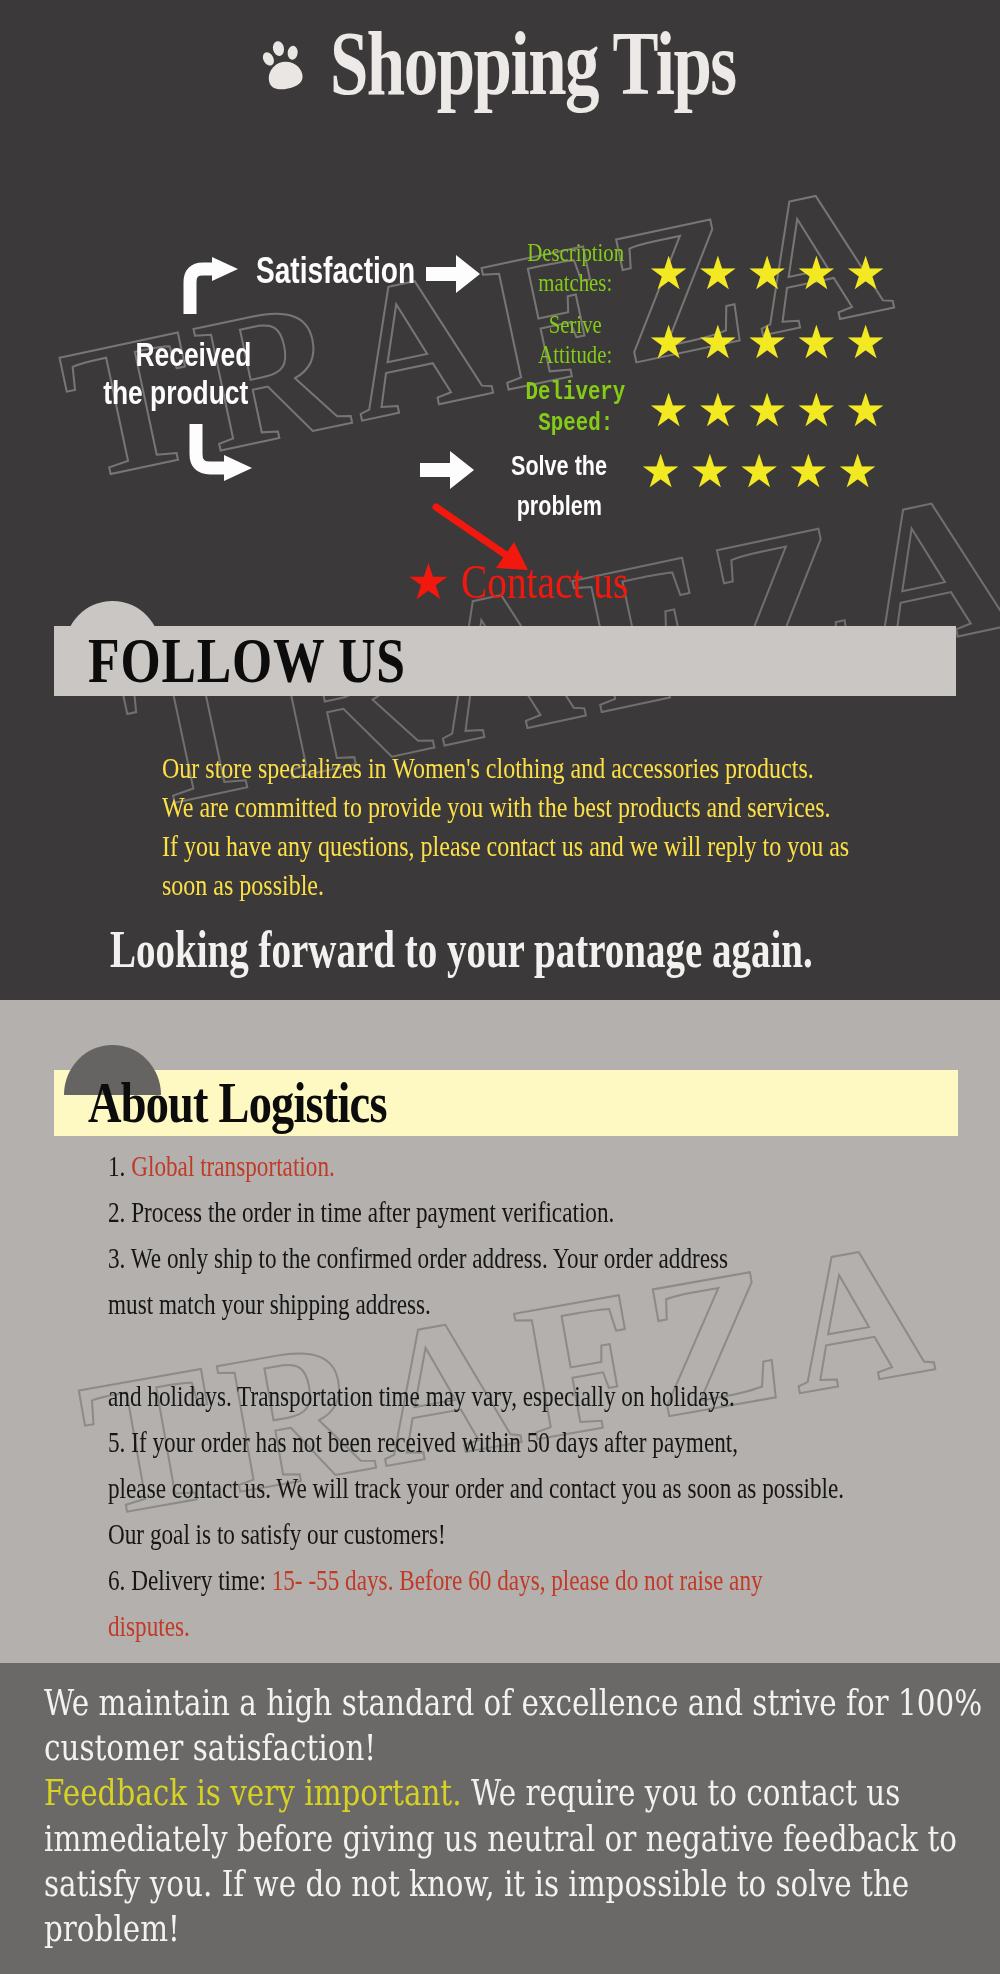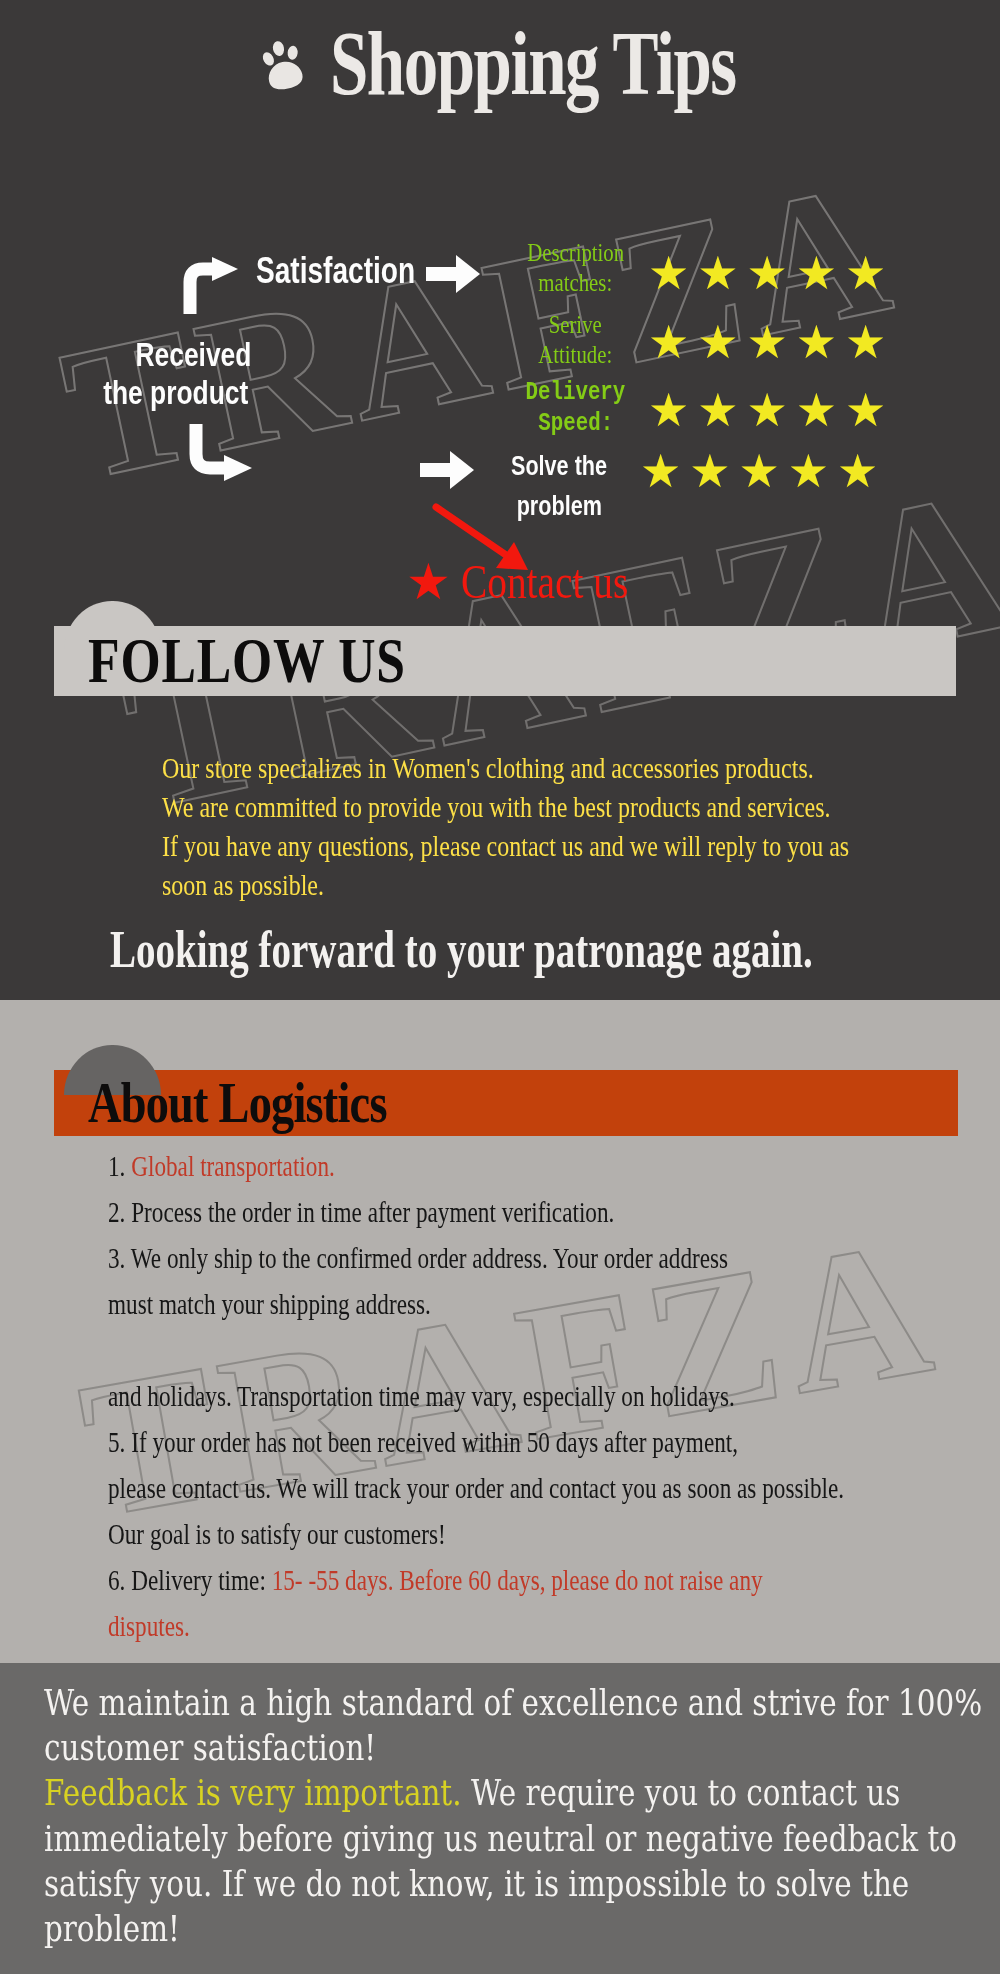--- a/index.html
+++ b/index.html
@@ -31,21 +31,21 @@
   
   .title {
     left:330px; top:10px; font-size:92px; font-weight:bold; color:#ece9e6;
     letter-spacing:-2px; transform:scaleX(0.75); transform-origin:0 0; white-space:nowrap;
   }
   .paw { left:262px; top:40px; transform:rotate(-12deg); }
 
   
   .band { position:absolute; left:54px; }
   .band-light { background:#c9c6c3; }
-  .band-mid   { background:#c2410c; }
+  .band-mid   { background:#fef9c3; }
   .band1 { top:148px; width:902px; height:62px; }
   .band2 { top:626px; width:902px; height:70px; }
   .band3 { top:70px;  width:904px; height:66px; }
   .bump {
     position:absolute; left:10px; top:-25px; width:97px; height:50px;
     border-radius:50px 50px 0 0 / 52px 52px 0 0;
   }
   .bump-light { background:#c9c6c3; }
   .bump-mid   { background:#666463; }
   .band h2 {

